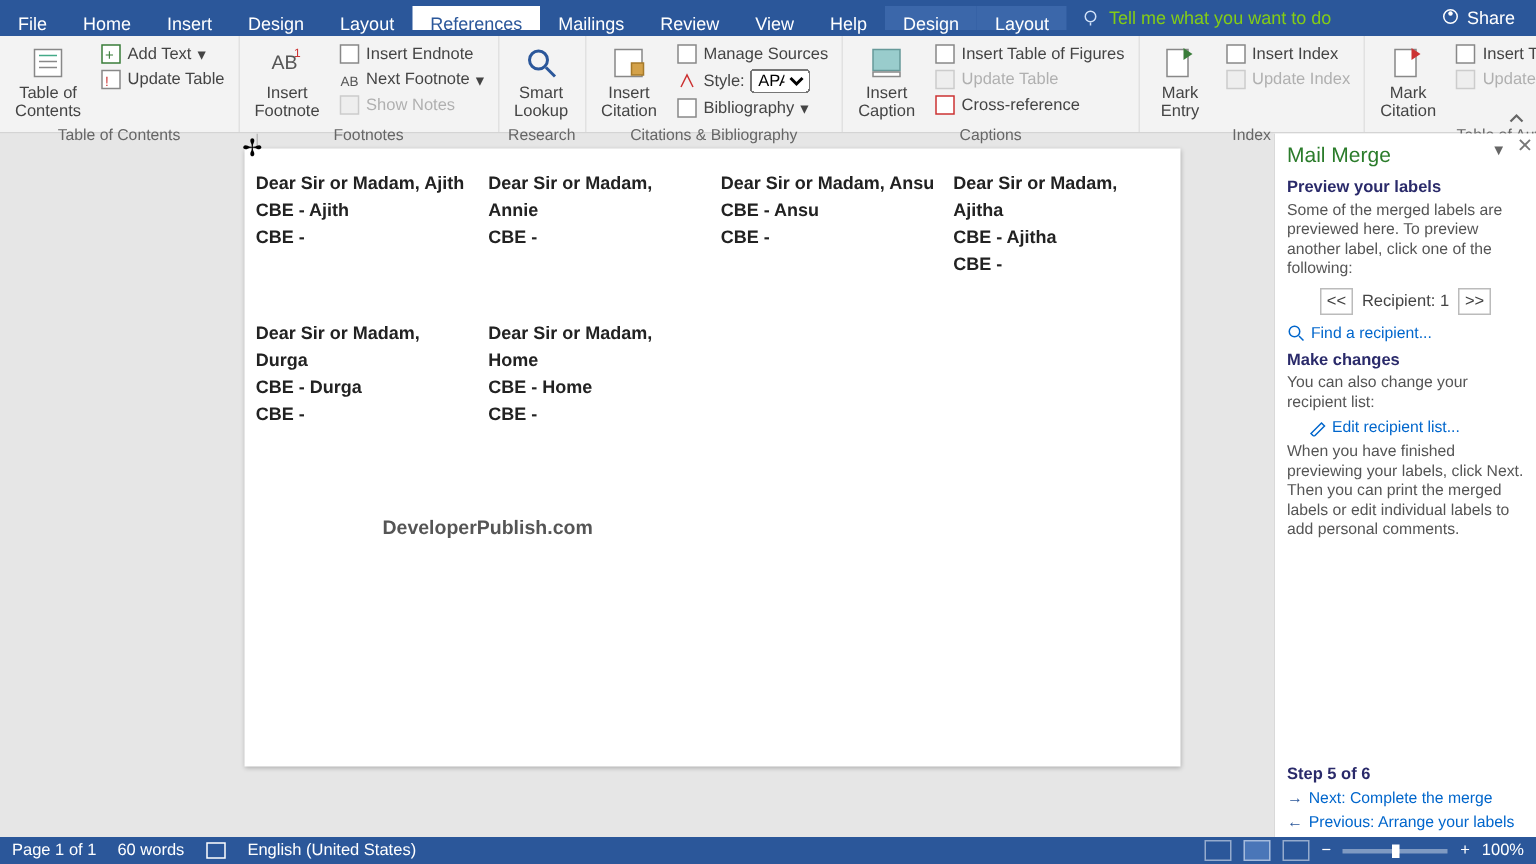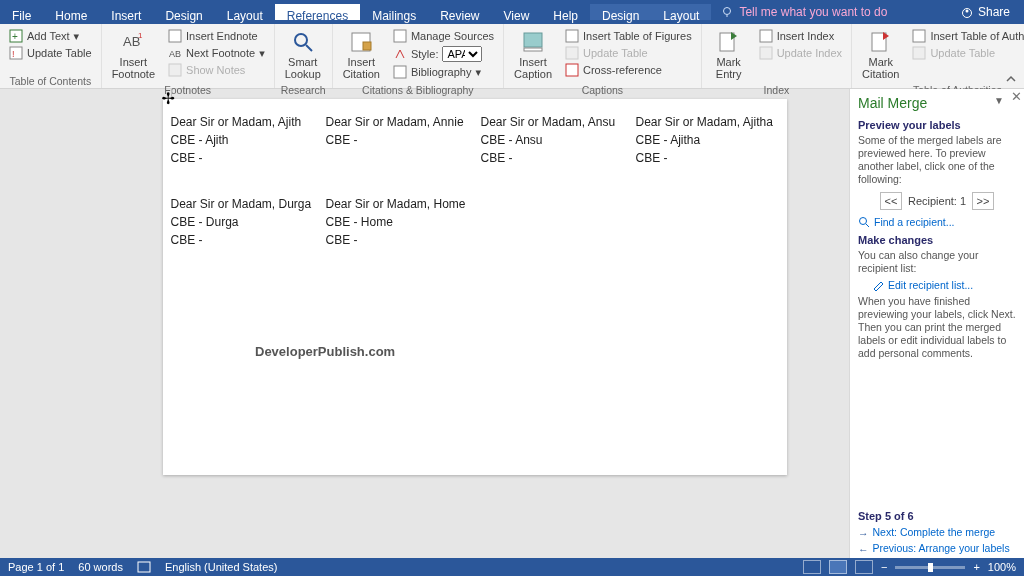--- a/index.html
+++ b/index.html
@@ -3,22 +3,22 @@
 <meta charset="utf-8">
 <style>
   * { box-sizing: border-box; margin: 0; padding: 0; font-family: "Segoe UI", Arial, sans-serif; }
   html, body { width: 1024px; height: 576px; overflow: hidden; background: #fff; }
   .tabbar {
     display: flex; align-items: center; height: 24px;
     background: #2b579a; color: #fff; font-size: 12px;
   }
   .tabbar .tab { padding: 0 12px; height: 16px; line-height: 24px; cursor: pointer; }
   .tabbar .tab.active { background: #fff; color: #2b579a; }
-  .tabbar .tellme { display:flex; align-items:center; gap:6px; padding:0 10px; color:#f9a8d4; }
-  .tabbar .share { margin-left:auto; display:flex; align-items:flex-end; gap:5px; padding:0 14px; }
+  .tabbar .tellme { display:flex; align-items:center; gap:6px; padding:0 10px; color:#84cc16; }
+  .tabbar .share { margin-left:auto; display:flex; align-items:flex-start; gap:5px; padding:0 14px; }
   .ribbon {
     display:flex; background:#f3f3f3; border-bottom:1px solid #d4d4d4;
     height:65px; font-size:11px; color:#444; position:relative;
   }
   .group { display:flex; flex-direction:column; border-right:1px solid #e1e1e1; padding:4px 6px 0 6px; }
   .group-body { display:flex; gap:6px; align-items:flex-start; flex:1; }
   .group-label { text-align:center; color:#666; font-size:10.5px; padding:2px 0 1px 0; }
   .bigbtn { display:flex; flex-direction:column; align-items:center; gap:2px; padding:2px 4px; cursor:pointer; min-width:42px;}
   .bigbtn .ic { width:24px; height:24px; }
   .smallcol { display:flex; flex-direction:column; gap:1px; }
@@ -30,21 +30,21 @@
   .collapse { position:absolute; right:6px; bottom:2px; width:14px; height:14px; cursor:pointer; color:#666;}
   .workarea { display:flex; height:calc(576px - 24px - 65px - 18px); background:#e6e6e6;}
   .doc-scroll { flex:1; display:flex; justify-content:center; overflow:hidden; position:relative;}
   .pagewrap { position:relative; top:0;}
   .corner { width:10px;height:10px;border:1px solid #bbb; border-top:none;border-left:none; position:relative; left:99px; top:0;}
   .page {
     width:624px; background:#fff; box-shadow:0 1px 3px rgba(0,0,0,0.25);
     margin-left:100px; padding:6px 0 200px 0; font-size:12px; color:#222;
   }
   .labels { display:grid; grid-template-columns:repeat(4,1fr); padding:6px 2px 0 2px;}
-  .labelcell { padding:2px 6px 26px 6px; line-height:18px;}
+  .labelcell { padding:2px 6px 26px 6px; line-height:18px;font-weight:bold;}
   .watermark { position:absolute; left:255px; top:255px; font-weight:600; color:#555; font-size:13px;}
   .pane {
     width:175px; background:#fff; border-left:1px solid #d9d9d9; font-size:11px;
     color:#444; display:flex; flex-direction:column; padding:6px 8px 4px 8px; position:relative;
   }
   .pane h2 { color:#2b7c2b; font-size:14px; font-weight:400; margin-bottom:6px;}
   .pane .close { position:absolute; right:2px; top:0; color:#777; cursor:pointer; font-size:13px;}
   .pane .drop { position:absolute; right:20px; top:6px; color:#666; cursor:pointer; font-size:10px;}
   .pane .section-h { font-weight:600; color:#2a2a6a; margin:2px 0 3px 0;}
   .pane .body { color:#555; font-size:10.5px; line-height:13px;}
@@ -94,20 +94,30 @@
         <circle cx="6" cy="4" r="1.5" fill="#fff"></circle>
       </svg>
     <span>Share</span>
   </div>
 </div>
 
 <div class="ribbon">
 
   <div class="group">
     <div class="group-body">
+      <div class="bigbtn">
+        <svg class="ic" viewBox="0 0 24 24">
+            <rect x="3" y="3" width="18" height="18" fill="#fff" stroke="#888"></rect>
+            <line x1="6" y1="7" x2="18" y2="7" stroke="#4a8"></line>
+            <line x1="6" y1="11" x2="18" y2="11" stroke="#888"></line>
+            <line x1="6" y1="15" x2="18" y2="15" stroke="#888"></line>
+          </svg>
+        <span style="white-space:pre-line;text-align:center">Table of
+Contents</span>
+      </div>
       <div class="smallcol">
         <div class="smallbtn">
             <svg class="ic" viewBox="0 0 14 14">
               <rect x="1" y="1" width="12" height="12" fill="#fff" stroke="#3a7d3a"></rect>
               <text x="3" y="11" font-size="10" fill="#3a7d3a">+</text>
             </svg>
             <span>Add Text</span>
             <span>▾</span>
           </div>
         <div class="smallbtn">

